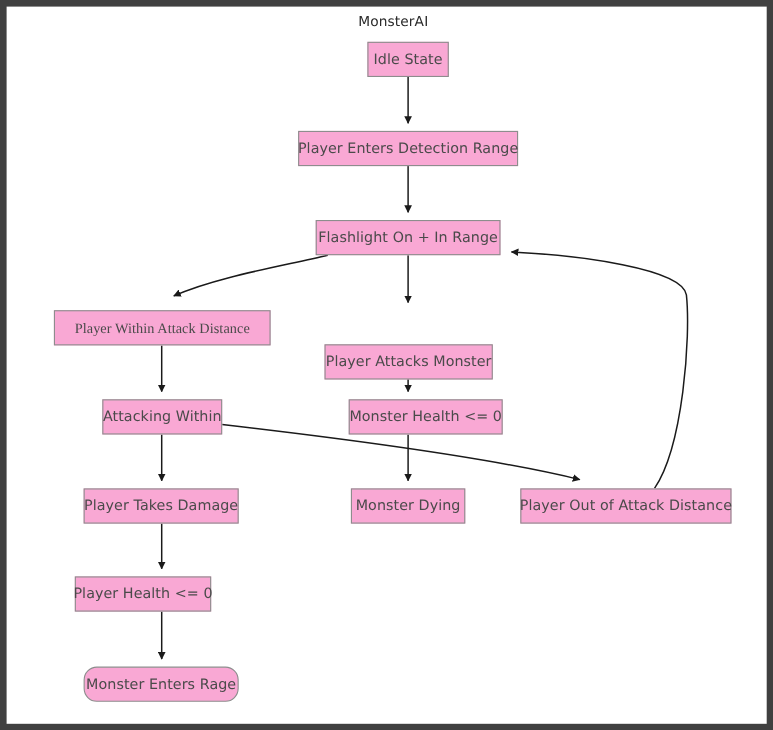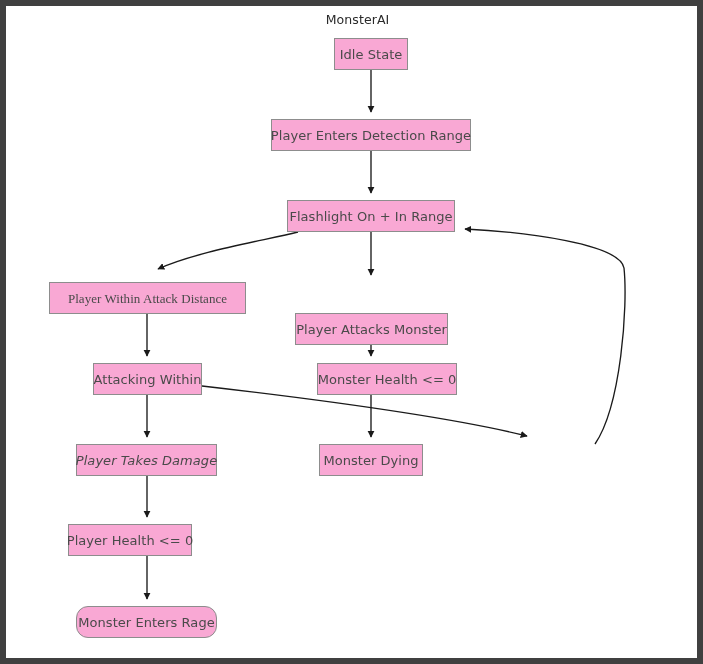--- a/index.html
+++ b/index.html
@@ -103,19 +103,20 @@
       </g>
     </svg>
 
     <div class="node" style="left: 328px; top: 32px; width: 74px; height: 32px;">Idle State</div>
     <div class="node" style="left: 265px; top: 113px; width: 200px; height: 32px;">Player Enters Detection Range</div>
     <div class="node" style="left: 281px; top: 194px; width: 168px; height: 32px;">Flashlight On + In Range</div>
     <div class="node" style="left: 43px; top: 276px; width: 197px; height: 32px; font-family: Liberation Serif, serif;">Player Within Attack Distance</div>
     <div class="node" style="left: 289px; top: 276px; width: 153px; height: 32px; margin-top: 31px;">Player Attacks Monster</div>
     <div class="node" style="left: 87px; top: 357px; width: 109px; height: 32px;">Attacking Within</div>
     <div class="node" style="left: 295px; top: 357px; width: 140px; height: 32px; margin-left: 16px;">Monster Health &lt;= 0</div>
-    <div class="node" style="left: 70px; top: 438px; width: 141px; height: 32px; font-style: italic;">Player Takes Damage</div>
+    <div class="node" style="left: 70px; top: 438px; width: 141px; height: 32px;">Player Takes Damage</div>
     <div class="node" style="left: 313px; top: 438px; width: 104px; height: 32px;">Monster Dying</div>
+    <div class="node" style="left: 467px; top: 438px; width: 192px; height: 32px;">Player Out of Attack Distance</div>
     <div class="node" style="left: 62px; top: 518px; width: 124px; height: 32px;">Player Health &lt;= 0</div>
     <div class="node" style="left: 70px; top: 600px; width: 141px; height: 32px; border-radius: 12px;">Monster Enters Rage</div>
 
   </div>
 </div>
 
 </body></html>

